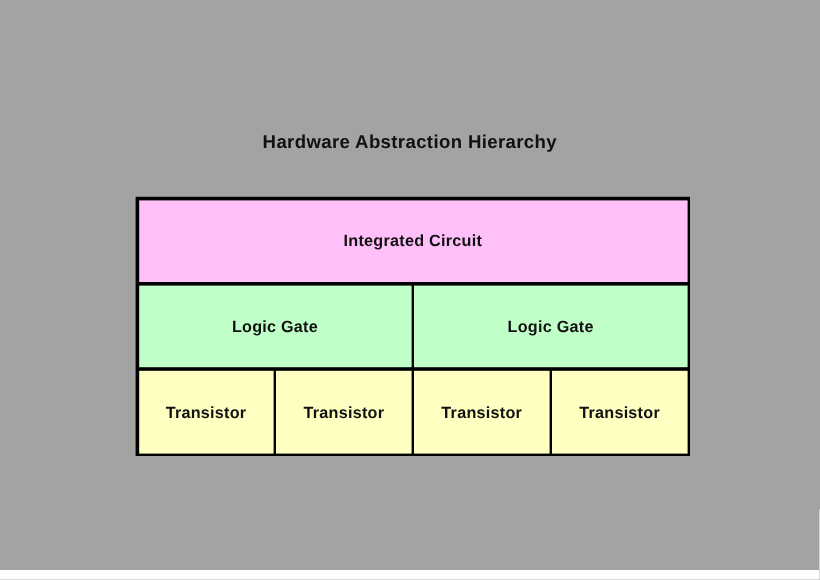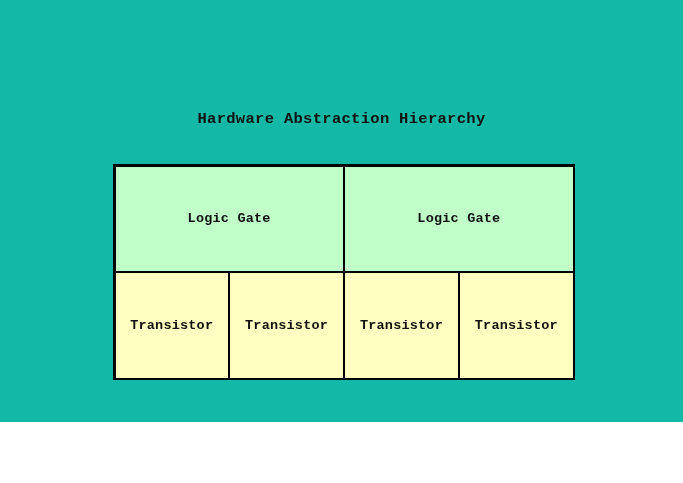--- a/index.html
+++ b/index.html
@@ -3,23 +3,23 @@
 <meta charset="utf-8">
 <style>
   html, body {
     margin: 0;
     padding: 0;
     background: #ffffff;
   }
   .canvas {
     position: relative;
     width: 683px;
-    height: 422px;
-    background: #14b8a6;
-    font-family: Liberation Mono, monospace;
+    height: 475px;
+    background: #a3a3a3;
+    font-family: Liberation Sans, sans-serif;
     color: #111111;
     overflow: hidden;
   }
   .title {
     position: absolute;
     top: 110px;
     left: 0;
     width: 100%;
     text-align: center;
     font-size: 15.5px;
@@ -60,20 +60,23 @@
 </style>
 </head>
 <body>
 
 <div class="canvas">
 
   <div class="title">Hardware Abstraction Hierarchy</div>
 
   <div class="hier">
 
+    <div class="row">
+      <div class="cell" style="background-color: rgb(255, 192, 250);">Integrated Circuit</div>
+    </div>
 
     <div class="row">
       <div class="cell" style="background-color: rgb(192, 255, 200);">Logic Gate</div>
       <div class="cell" style="background-color: rgb(192, 255, 200);">Logic Gate</div>
     </div>
 
     <div class="row">
       <div class="cell" style="background-color: rgb(255, 255, 194);">Transistor</div>
       <div class="cell" style="background-color: rgb(255, 255, 194);">Transistor</div>
       <div class="cell" style="background-color: rgb(255, 255, 194);">Transistor</div>

